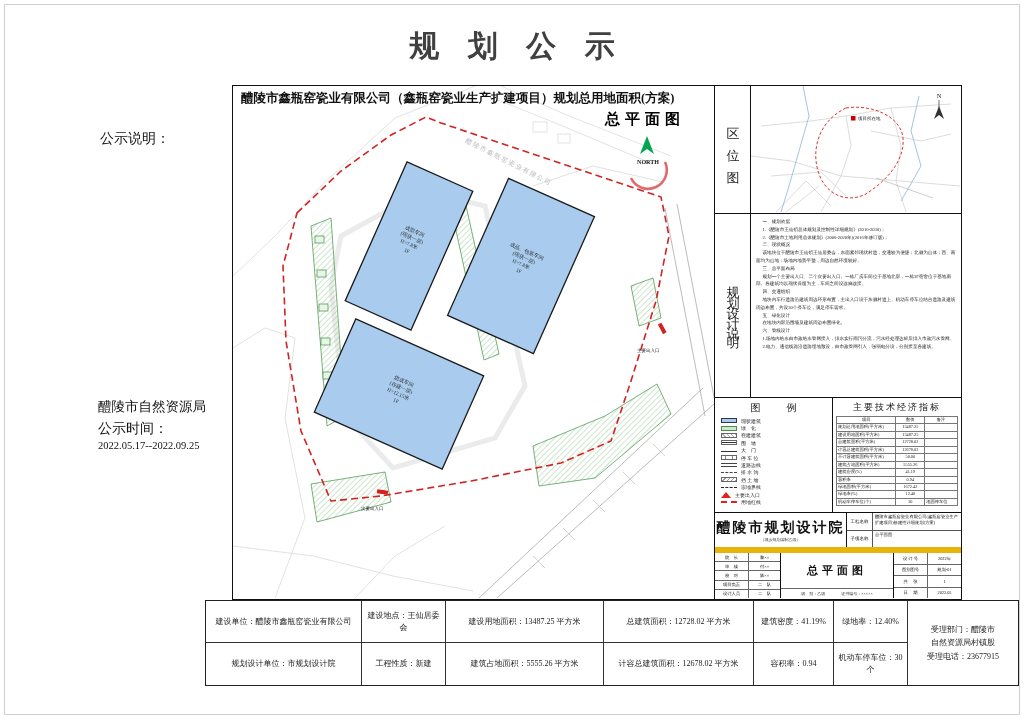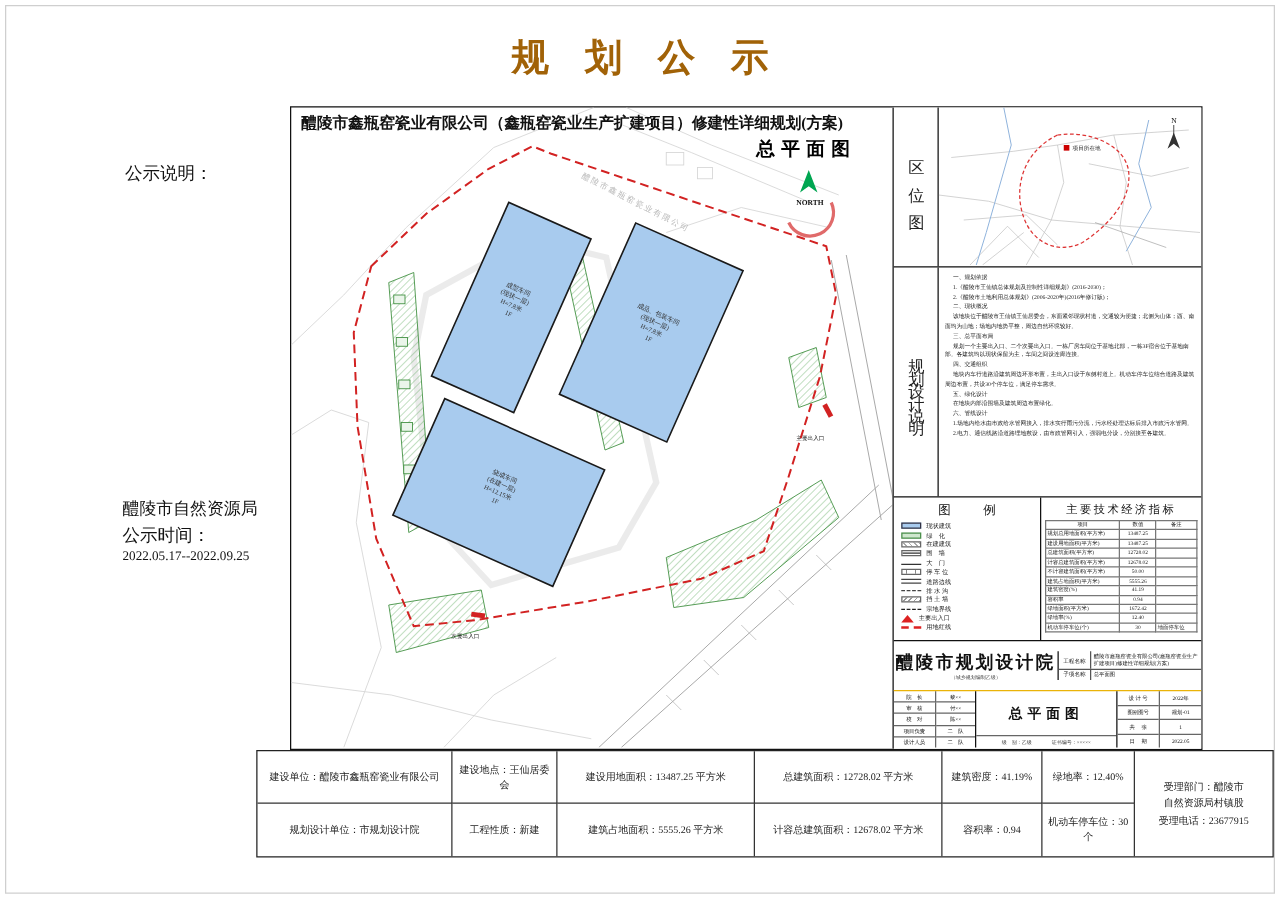--- a/index.html
+++ b/index.html
@@ -2,21 +2,21 @@
 <html><head>
 <meta charset="utf-8">
 <style>
   html,body{margin:0;padding:0;background:#fff;}
   #page{position:relative;width:1024px;height:719px;background:#fff;overflow:hidden;
         font-family:"Liberation Serif","DejaVu Serif",serif;color:#111;}
   .outer-frame{position:absolute;inset:4px;border:1px solid #cfcfcf;pointer-events:none;}
 
   
   #main-title{position:absolute;left:0;top:26px;width:100%;text-align:center;
-    font-size:30px;font-weight:bold;letter-spacing:0.95em;text-indent:0.95em;color:#a16207;}
+    font-size:30px;font-weight:bold;letter-spacing:0.95em;text-indent:0.95em;color:#404040;}
 
   
   #notice{position:absolute;left:100px;top:130px;width:134px;}
   #notice .h{font-size:14px;margin-bottom:6px;}
   #notice .b{font-size:13px;line-height:1.62;text-indent:2em;text-align:justify;}
   #notice-time-label{position:absolute;left:98px;top:420px;font-size:14px;font-family:Liberation Mono, monospace;}
   #notice-time-value{position:absolute;left:98px;top:440px;font-size:10.5px;letter-spacing:0;}
 
   
   #sheet{position:absolute;left:232px;top:85px;width:730px;height:515px;
@@ -60,21 +60,21 @@
   .s12{border:none;border-top:2px dashed #d22;height:0;}
 
   #indicators-box{flex:1;padding:3px 3px;}
   #ind-title{font-size:9px;text-align:center;letter-spacing:2px;margin-bottom:2px;}
   #ind-table{width:100%;border-collapse:collapse;}
   #ind-table td,#ind-table th{border:0.4px solid #777;font-size:4.3px;font-weight:normal;
       padding:0 1px;line-height:1.5;color:#222;}
   #ind-table td.num{text-align:center;}
 
   
-  .tb-rowA{height:40px;display:flex;border-bottom:1px solid #eab308;box-sizing:border-box;align-items:center;}
+  .tb-rowA{height:40px;display:flex;border-bottom:6px solid #eab308;box-sizing:border-box;}
   #tb-inst{width:132px;border-right:1px solid #111;display:flex;flex-direction:column;
            align-items:center;justify-content:center;box-sizing:border-box;}
   #tb-inst .nm{font-size:14px;font-weight:bold;letter-spacing:2px;}
   #tb-inst .ct{font-size:4px;color:#444;}
   #tb-proj{flex:1;display:flex;flex-direction:column;}
   .tb-pr{flex:1;display:flex;box-sizing:border-box;}
   .tb-pr:first-child{border-bottom:0.5px solid #555;}
   .tb-pr .pl{width:26px;border-right:0.5px solid #555;font-size:4.5px;display:flex;
              align-items:center;justify-content:center;box-sizing:border-box;}
   .tb-pr .pv{flex:1;font-size:4.3px;line-height:1.35;padding:1px 2px;color:#222;}
@@ -115,21 +115,21 @@
   <div id="main-title">规划公示</div>
 
   <div id="notice">
     <div class="h">公示说明：</div>
   </div>
   <div class="agency" id="notice2" style="position:absolute;left:98px;top:398px;font-size:13.5px;">醴陵市自然资源局</div>
   <div id="notice-time-label">公示时间：</div>
   <div id="notice-time-value">2022.05.17--2022.09.25</div>
 
   <div id="sheet">
-    <div id="sheet-title">醴陵市鑫瓶窑瓷业有限公司（鑫瓶窑瓷业生产扩建项目）修建性详细规划(方案)</div>
+    <div id="sheet-title">醴陵市鑫瓶窑瓷业有限公司（鑫瓶窑瓷业生产扩建项目）规划总用地面积(方案)</div>
 
     <svg id="plan-svg" width="483" height="512" viewBox="0 0 483 512">
       <defs>
         <pattern id="gh" width="4" height="4" patternUnits="userSpaceOnUse" patternTransform="rotate(45)">
           <line x1="0" y1="0" x2="0" y2="4" stroke="#57a757" stroke-width="0.6"></line>
         </pattern>
       </defs>
 
       <g stroke="#d6d6d6" stroke-width="0.7" fill="none">
         <polyline points="0,190 42,150 92,96 162,32 242,0"></polyline>

